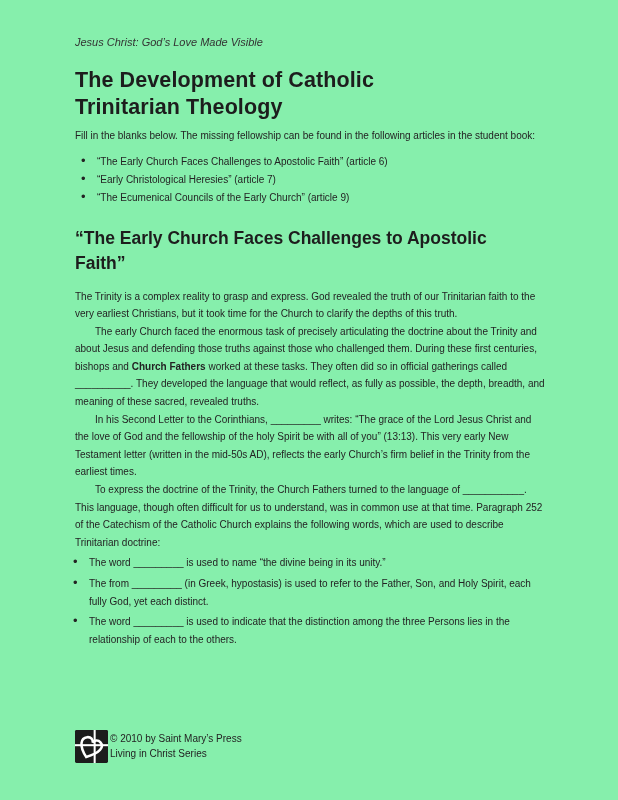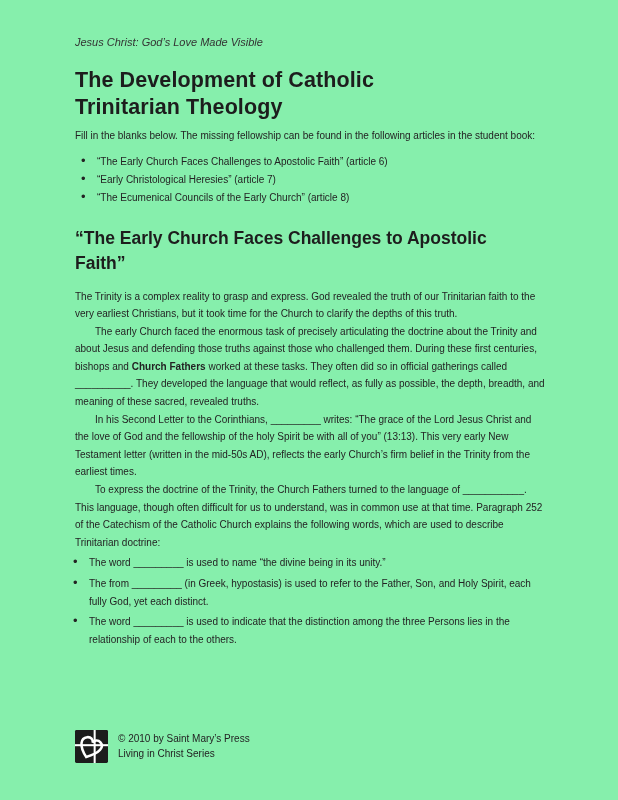--- a/index.html
+++ b/index.html
@@ -101,21 +101,21 @@
     align-items: flex-start;
   }
   .footer-logo {
     width: 33px;
     height: 33px;
     flex: 0 0 auto;
     margin-top: 2px;
   }
   .footer-logo svg { overflow: visible; display: block; }
   .footer-text {
-    margin-left: 10px;
+    margin-left: 2px;
     font-size: 10px;
     line-height: 14.5px;
     padding-top: 4px;
   }
   .footer-right {
     margin-left: auto;
     font-size: 10px;
     line-height: 14.5px;
     padding-top: 18px;
     white-space: nowrap;
@@ -132,21 +132,21 @@
     <h1 class="doc-title" style="margin-bottom:0;">
       <span>The Development of Catholic</span>
       <span>Trinitarian Theology</span>
     </h1>
 
     <div class="intro">Fill in the blanks below. The missing fellowship can be found in the following articles in the student book:</div>
 
     <ul class="bullets">
       <li>“The Early Church Faces Challenges to Apostolic Faith” (article 6)</li>
       <li>“Early Christological Heresies” (article 7)</li>
-      <li>“The Ecumenical Councils of the Early Church” (article 8)</li>
+      <li>“The Ecumenical Councils of the Early Church” (article 9)</li>
     </ul>
 
     <h2 class="section-heading" style="margin-bottom:12px;">
       <span>“The Early Church Faces Challenges to Apostolic</span>
       <span>Faith”</span>
     </h2>
 
     <div class="body-text">
       <p class="first">The Trinity is a complex reality to grasp and express. God revealed the truth of our Trinitarian faith to the very earliest Christians, but it took time for the Church to clarify the depths of this truth.</p>
       <p class="indent"><span>The early Church faced the enormous task of precisely articulating the doctrine about the Trinity and about Jesus and defending those truths against those who challenged them. During these first centuries, bishops and </span><span class="bold">Church Fathers</span><span> worked at these tasks. They often did so in official gatherings called __________. They developed the language that would reflect, as fully as possible, the depth, breadth, and meaning of these sacred, revealed truths.</span></p>

